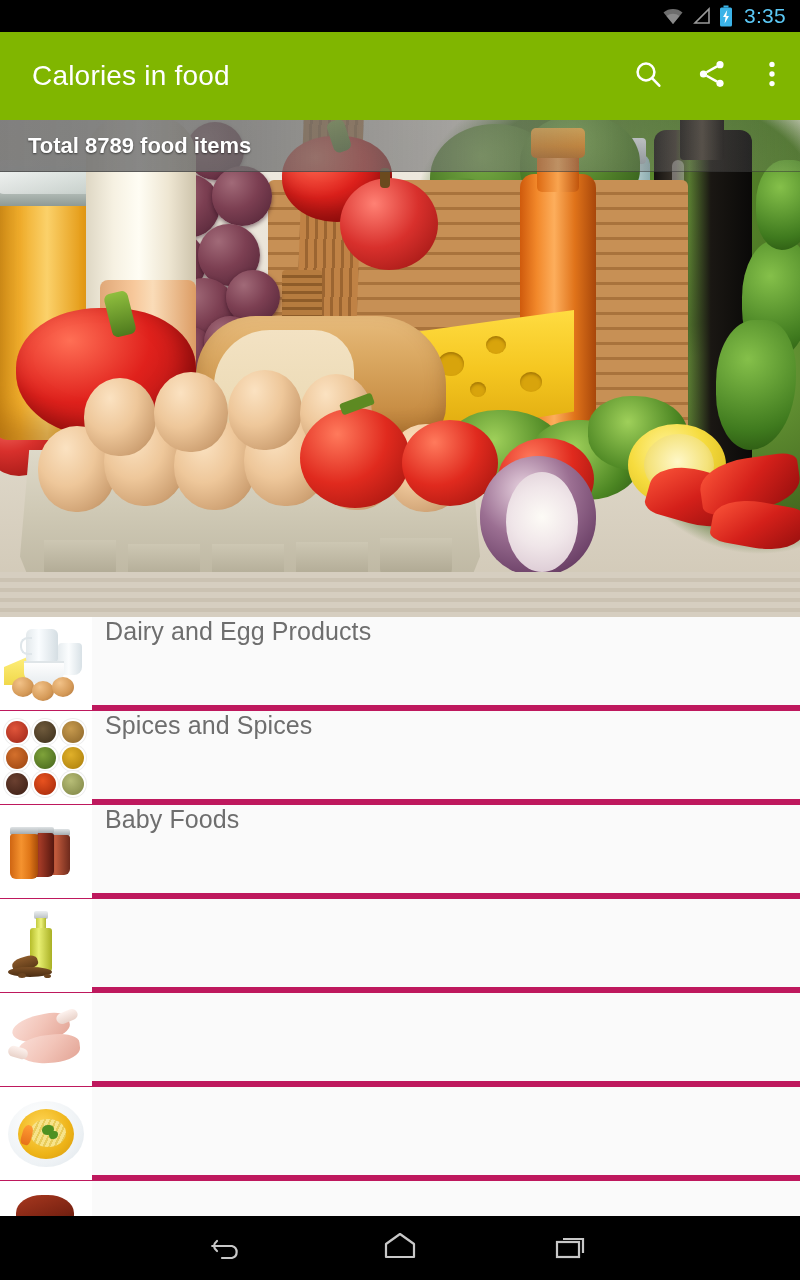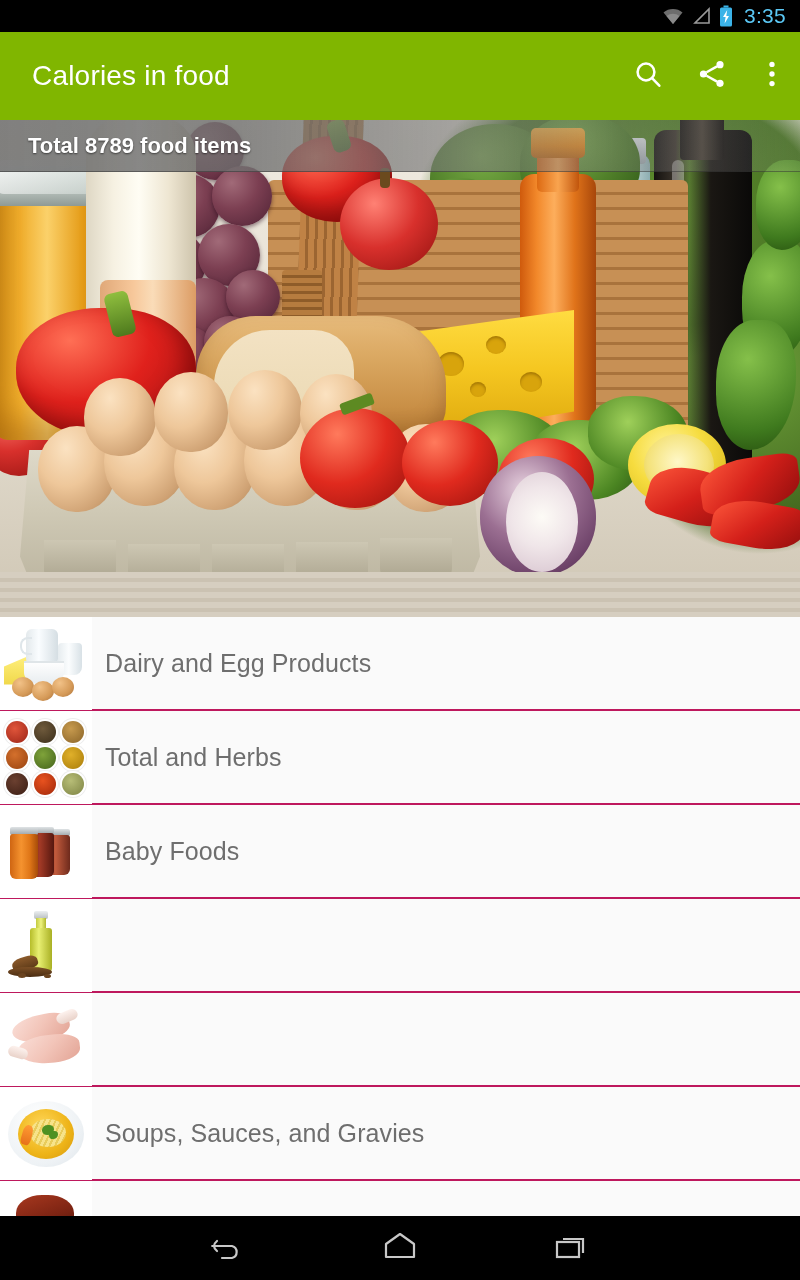--- a/index.html
+++ b/index.html
@@ -51,22 +51,22 @@
     color:#ffffff; font-size:22px; font-weight:bold; margin-left:28px;
     text-shadow:0 1px 2px rgba(0,0,0,0.55);
   }
 
   
   .list {
     position:absolute; top:617px; left:0; width:800px; height:600px;
     background:#fafafa; overflow:hidden;
   }
   .row {
-    position:relative; height:94px; width:800px; display:flex; align-items:center;
-    background:#fafafa; border-bottom:2px solid #be185d; cursor:pointer;
+    position:relative; height:94px; width:800px; display:flex; align-items:flex-start;
+    background:#fafafa; border-bottom:6px solid #be185d; cursor:pointer;
   }
   .thumb {
     width:92px; height:93px; background:#ffffff; flex:0 0 92px;
     position:relative; overflow:hidden;
   }
   .row-label {
     margin-left:13px; color:#6e6e6e; font-size:25px; letter-spacing:0.1px;
   }
 
   
@@ -450,21 +450,21 @@
           <div class="tc sp-cell" style="left:34px;top:10px;width:22px;height:22px;background:radial-gradient(circle at 40% 35%,#6f5a3c,#3a2d1a);"></div>
           <div class="tc sp-cell" style="left:62px;top:10px;width:22px;height:22px;background:radial-gradient(circle at 40% 35%,#c79a4e,#8a6428);"></div>
           <div class="tc sp-cell" style="left:6px;top:36px;width:22px;height:22px;background:radial-gradient(circle at 40% 35%,#d4702c,#98420f);"></div>
           <div class="tc sp-cell" style="left:34px;top:36px;width:22px;height:22px;background:radial-gradient(circle at 40% 35%,#7fa33a,#43631b);"></div>
           <div class="tc sp-cell" style="left:62px;top:36px;width:22px;height:22px;background:radial-gradient(circle at 40% 35%,#e0b02a,#a97c09);"></div>
           <div class="tc sp-cell" style="left:6px;top:62px;width:22px;height:22px;background:radial-gradient(circle at 40% 35%,#6b4030,#3a1d13);"></div>
           <div class="tc sp-cell" style="left:34px;top:62px;width:22px;height:22px;background:radial-gradient(circle at 40% 35%,#e8521f,#a02709);"></div>
           <div class="tc sp-cell" style="left:62px;top:62px;width:22px;height:22px;background:radial-gradient(circle at 40% 35%,#b7bd77,#7d8343);"></div>
         </div>
       </div>
-      <div class="row-label">Total and Herbs</div>
+      <div class="row-label">Spices and Spices</div>
     </div>
 
     <div class="row">
       <div class="thumb">
         <div class="t-wrap">
           <div class="tc bj-lid" style="left:44px;top:24px;width:26px;height:7px;"></div>
           <div class="tc bj" style="left:44px;top:30px;width:26px;height:40px;background:linear-gradient(to right,#8a3a2a,#c15a3c 45%,#6e2a1c);"></div>
           <div class="tc bj-lid" style="left:28px;top:22px;width:26px;height:7px;"></div>
           <div class="tc bj" style="left:28px;top:28px;width:26px;height:44px;background:linear-gradient(to right,#6e2118,#a33a26 45%,#55170f);"></div>
           <div class="tc bj-lid" style="left:10px;top:22px;width:28px;height:8px;"></div>
@@ -503,21 +503,20 @@
       <div class="thumb">
         <div class="t-wrap">
           <div class="tc sp-plate" style="left:8px;top:14px;width:76px;height:66px;"></div>
           <div class="tc sp-broth" style="left:18px;top:22px;width:56px;height:50px;"></div>
           <div class="tc sp-noodle" style="left:30px;top:32px;width:36px;height:28px;"></div>
           <div class="tc sp-carrot" style="left:22px;top:38px;width:10px;height:20px;transform:rotate(16deg);"></div>
           <div class="tc sp-herb" style="left:42px;top:38px;width:12px;height:10px;"></div>
           <div class="tc sp-herb" style="left:49px;top:44px;width:9px;height:8px;"></div>
         </div>
       </div>
-      <div class="row-label">Soups, Sauces, and Gravies</div>
     </div>
 
     <div class="row">
       <div class="thumb">
         <div class="t-wrap">
           <div class="tc mt" style="left:16px;top:14px;width:58px;height:40px;"></div>
 
         </div>
       </div>
       <div class="row-label"></div>

